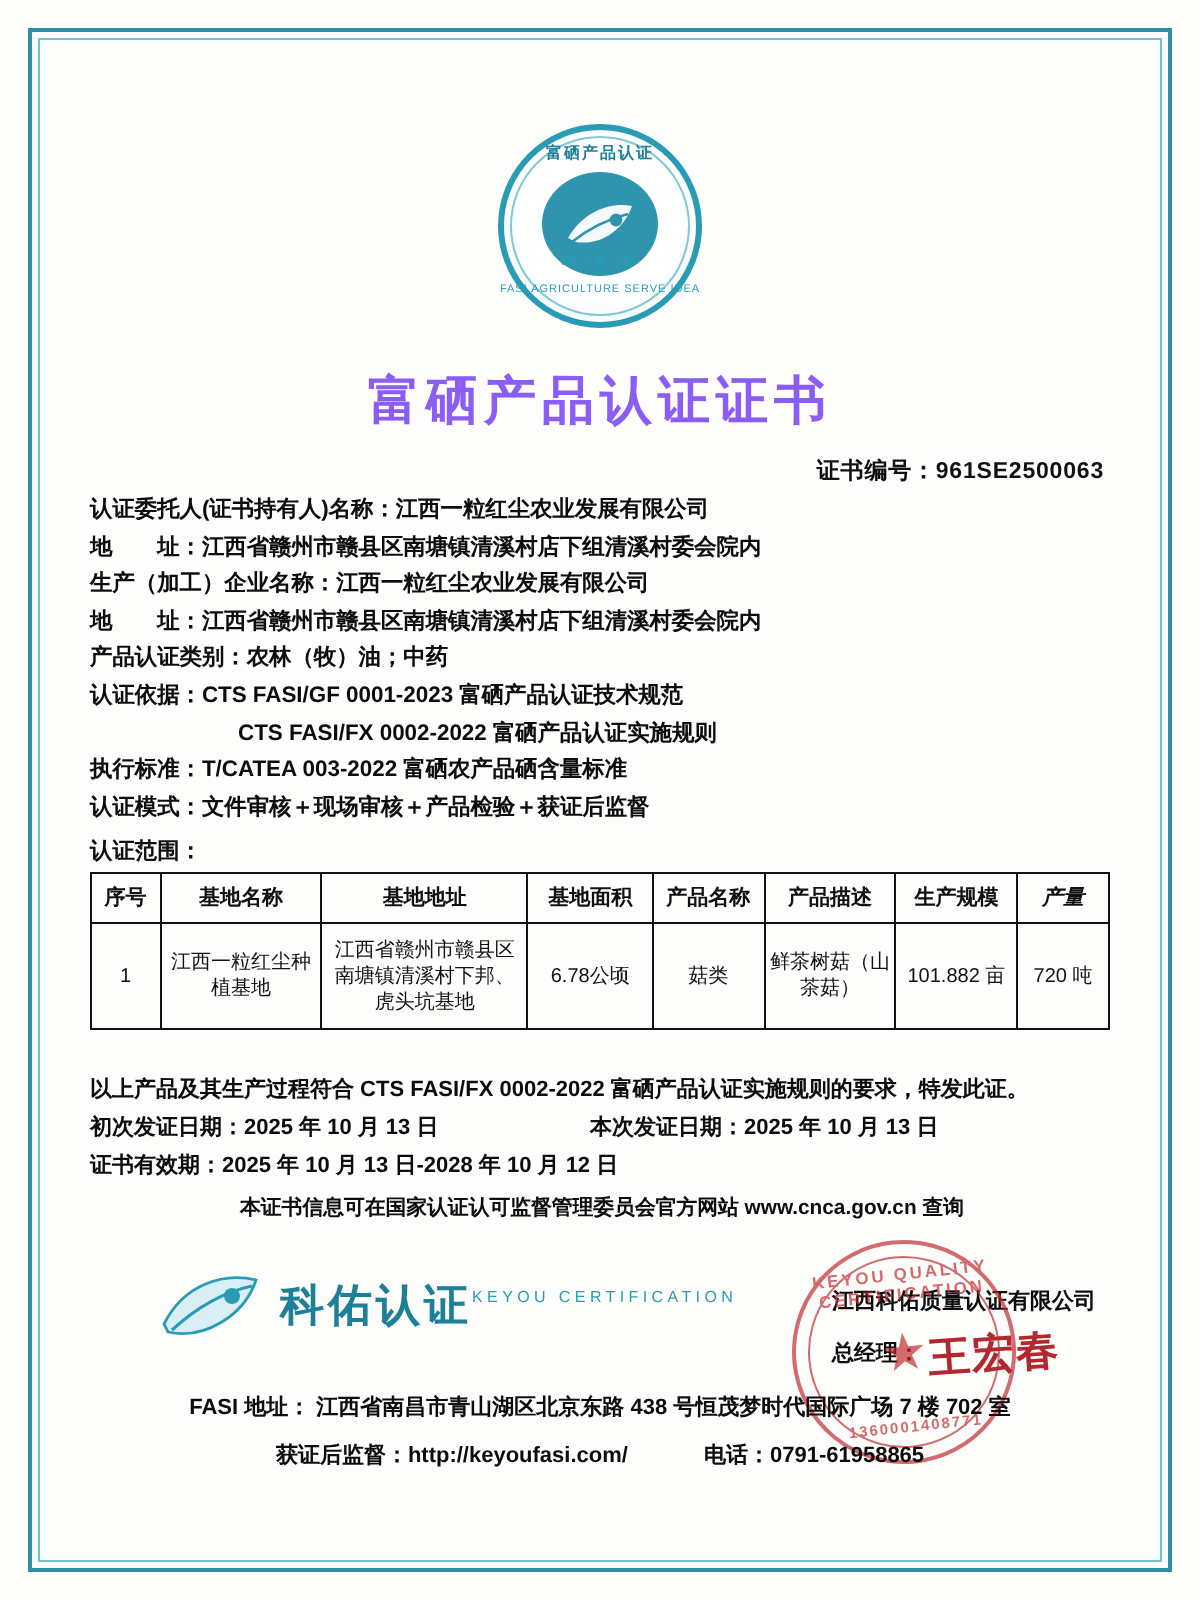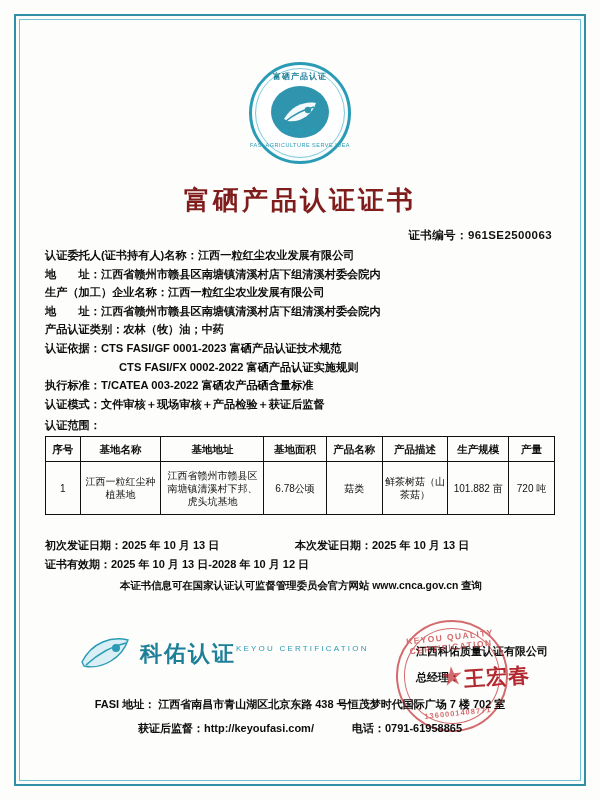--- a/index.html
+++ b/index.html
@@ -104,21 +104,21 @@
 
   
   .doc-title {
     position: absolute;
     left: 0; top: 183px;
     width: 600px;
     text-align: center;
     font-family: Liberation Serif, serif;
     font-size: 26px;
     font-weight: bold;
-    color: #7f1d1d;
+    color: #8b5cf6;
     letter-spacing: 3px;
   }
 
   .cert-no {
     position: absolute;
     right: 48px; top: 228px;
     font-size: 11.5px;
     font-weight: bold;
     color: #111;
     letter-spacing: 0.4px;
@@ -184,21 +184,21 @@
     height: 48px;
     font-weight: normal;
   }
   .col-no { width: 32px; }
   .col-name { width: 84px; }
   .col-addr { width: 108px; }
   .col-area { width: 62px; }
   .col-prodname { width: 56px; }
   .col-proddesc { width: 66px; }
   .col-scale { width: 58px; }
-  .col-output { width: 44px; }
+  .col-output { width: 44px; font-style: italic; }
 
   
   .after {
     position: absolute;
     left: 45px; top: 536px;
     width: 512px;
     font-size: 11px;
     line-height: 19px;
     font-weight: bold;
     color: #0d0d0d;
@@ -414,20 +414,21 @@
         <td>6.78公顷</td>
         <td>菇类</td>
         <td>鲜茶树菇（山茶菇）</td>
         <td>101.882 亩</td>
         <td>720 吨</td>
       </tr>
     </tbody>
   </table>
 
   <div class="after">
+    <div>以上产品及其生产过程符合 CTS FASI/FX 0002-2022 富硒产品认证实施规则的要求，特发此证。</div>
     <div class="two-col">
       <div><span>初次发证日期：</span><span>2025 年 10 月 13 日</span></div>
       <div><span>本次发证日期：</span><span>2025 年 10 月 13 日</span></div>
     </div>
     <div><span>证书有效期：</span><span>2025 年 10 月 13 日-2028 年 10 月 12 日</span></div>
     <div class="note-small" style="text-align:center;margin-top:2px;">本证书信息可在国家认证认可监督管理委员会官方网站 www.cnca.gov.cn 查询</div>
   </div>
 
   <div class="brand">
     <div class="brand-mark">

